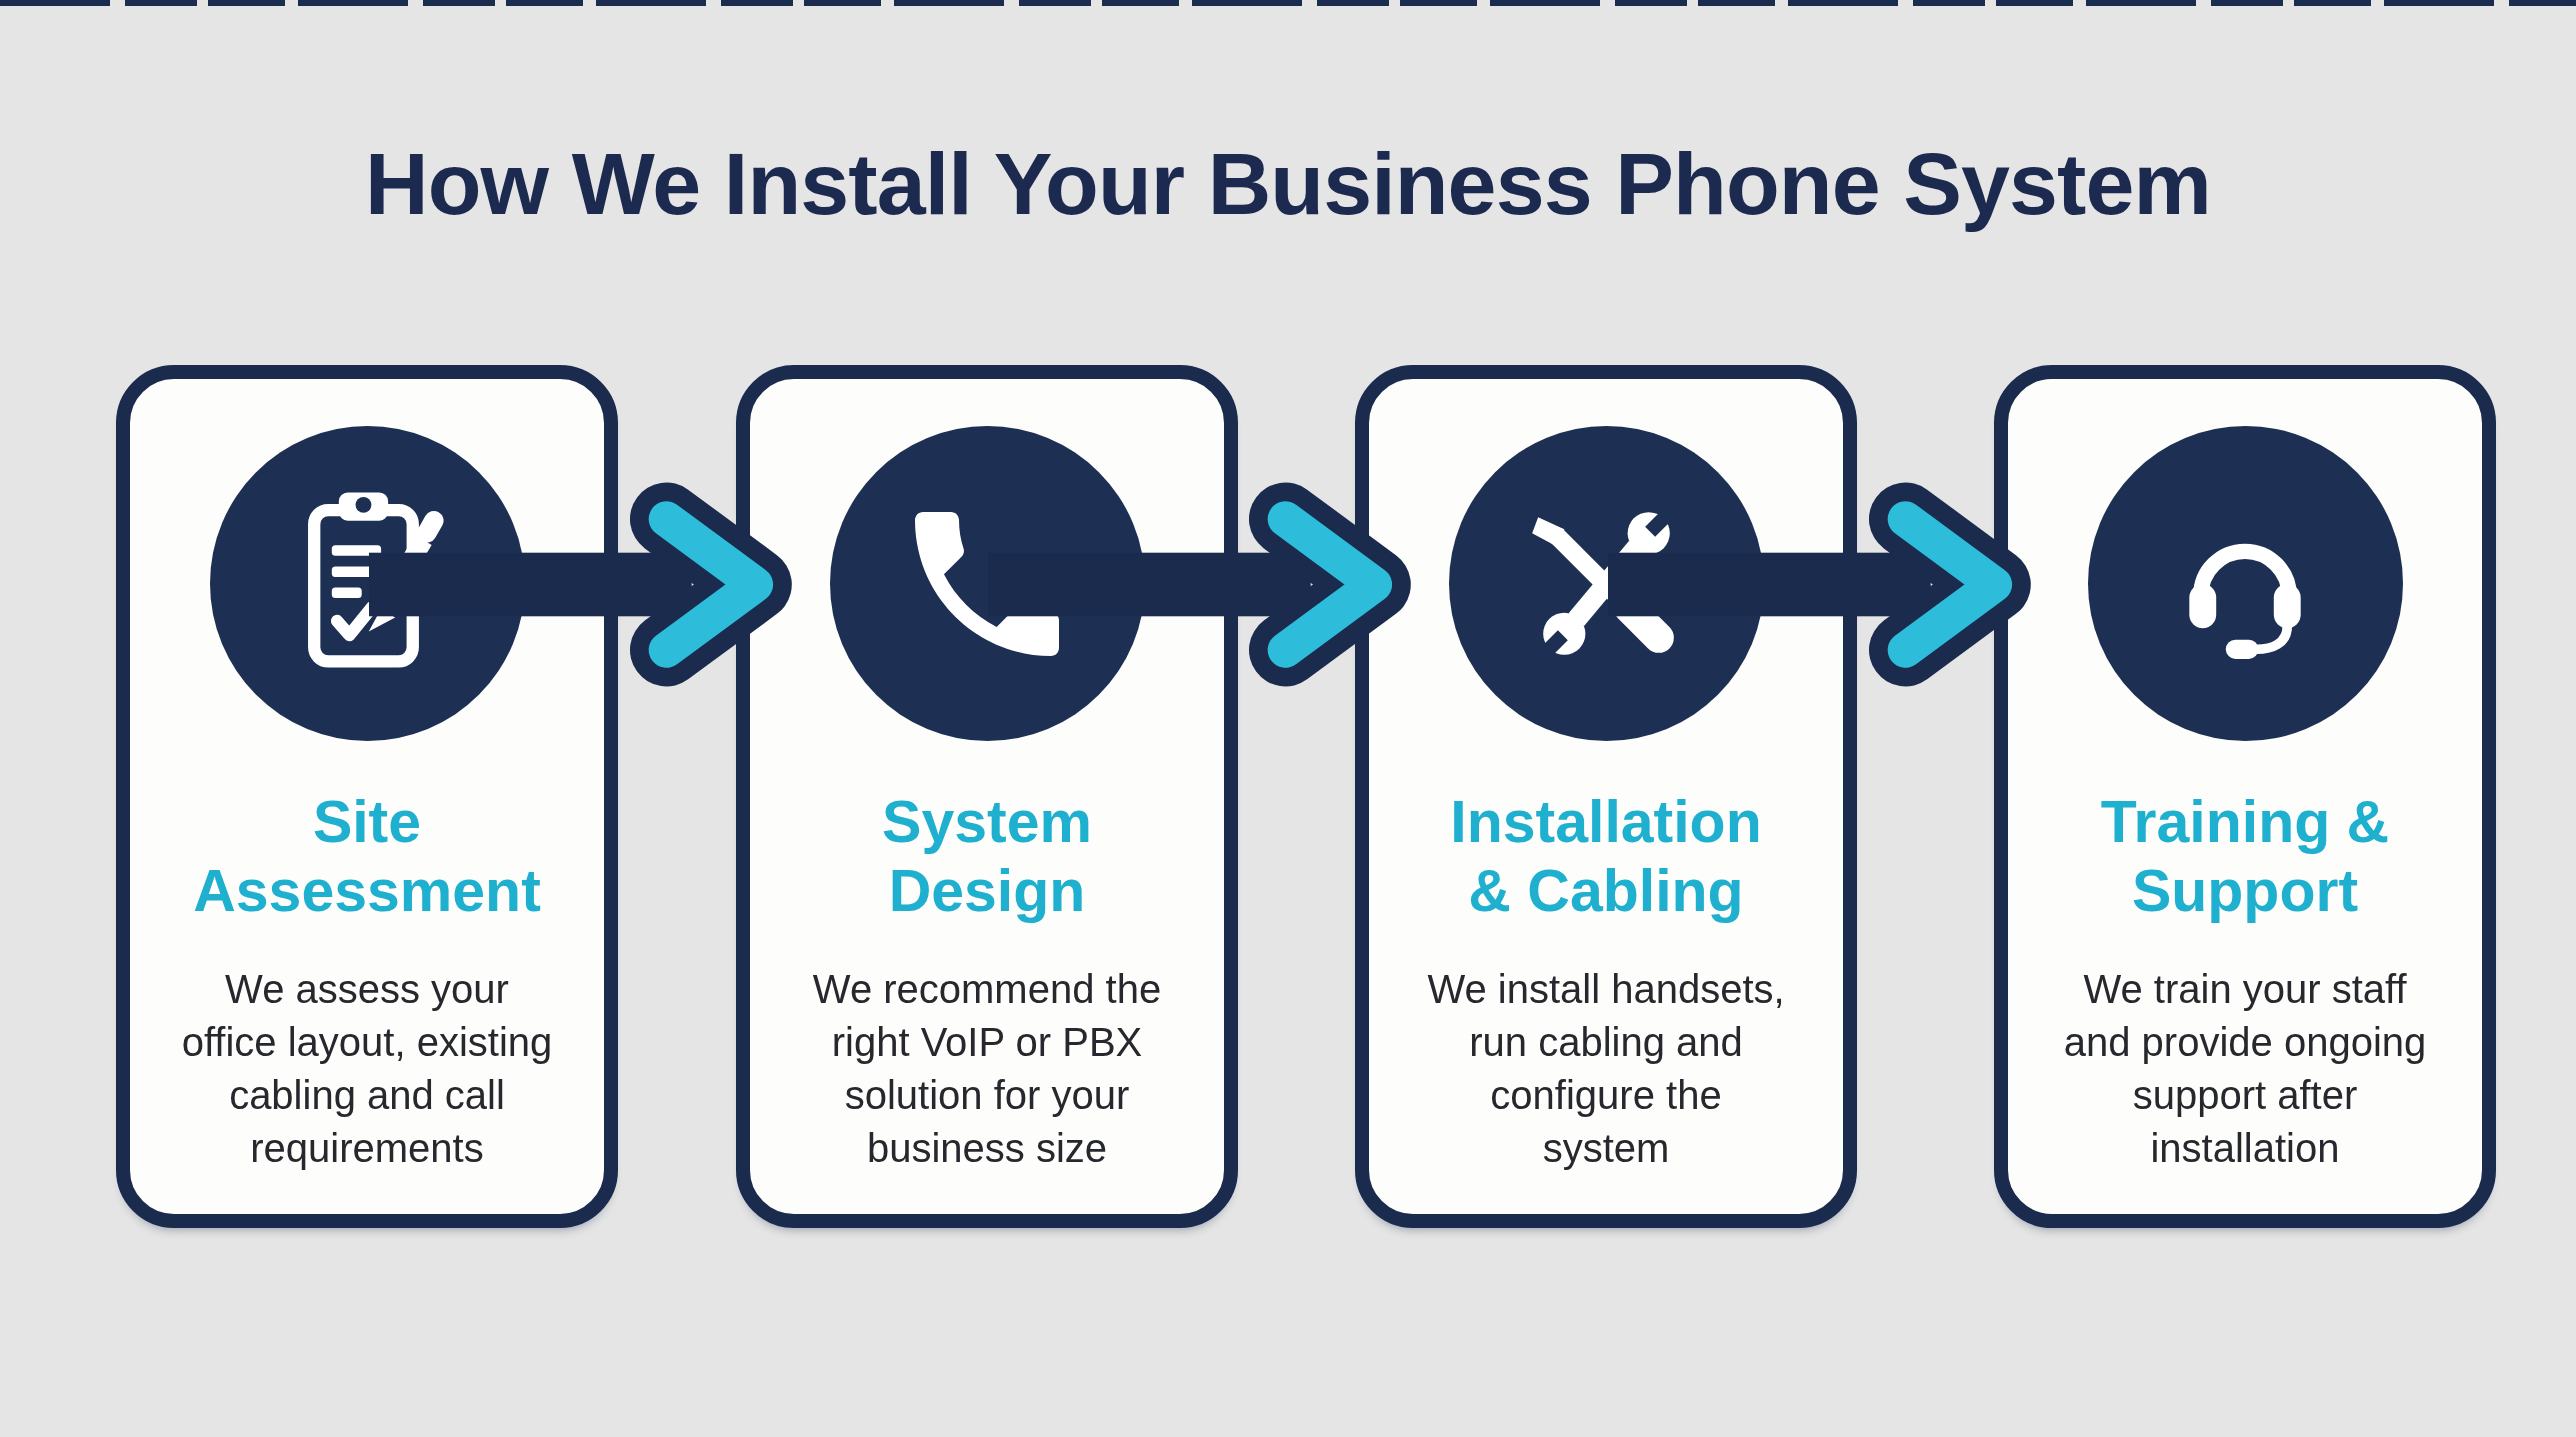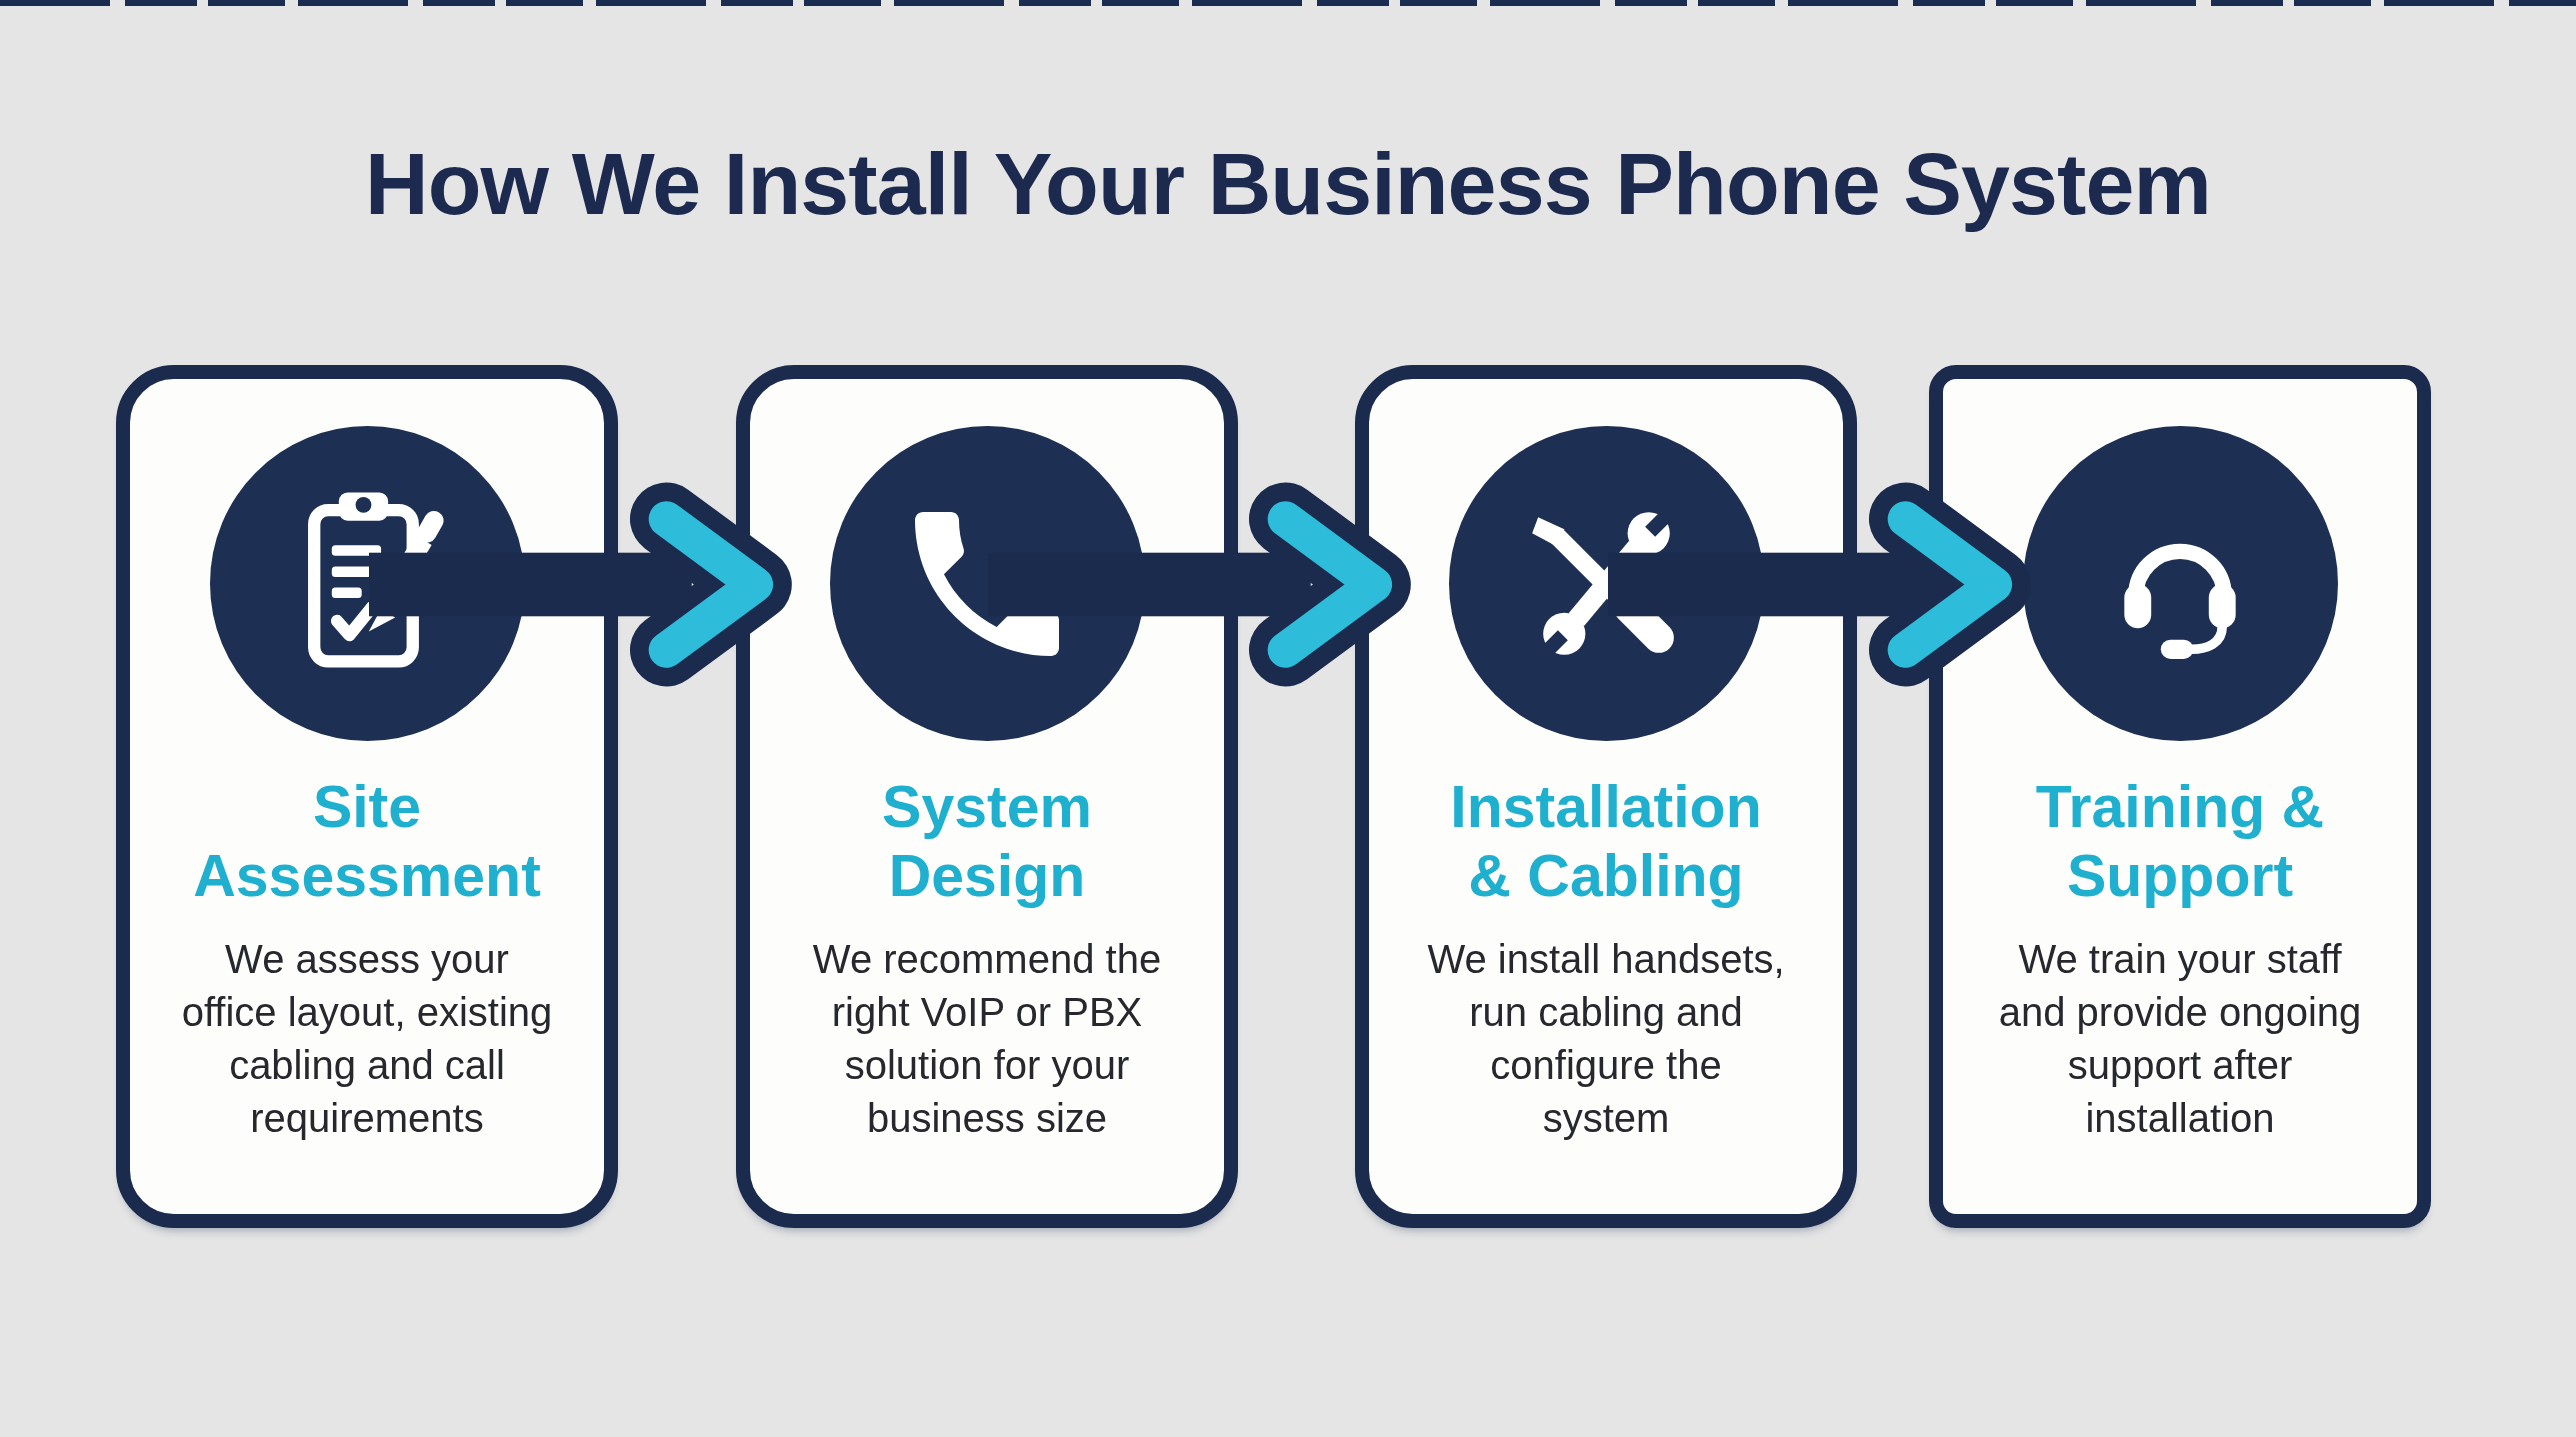--- a/index.html
+++ b/index.html
@@ -43,25 +43,26 @@
     height:863px;
     box-sizing:border-box;
     background:#FDFDFB;
     border:14px solid #1A2B4E;
     border-radius:58px;
     display:flex;
     flex-direction:column;
     align-items:center;
     z-index:1;
     box-shadow:0 8.4px 9.4px -6.6px rgba(23,42,77,0.35);
+    gap:15px;
   }
   .card1{left:116px;}
   .card2{left:736px;}
   .card3{left:1355px;}
-  .card4{left:1929px;border-radius:27px;}
+  .card4{left:1994px;}
   .badge{
     width:315px;height:315px;
     margin-top:47px;
     border-radius:50%;
     background:#1D3054;
     display:flex;
     align-items:center;
     justify-content:center;
     flex:0 0 auto;
   }

